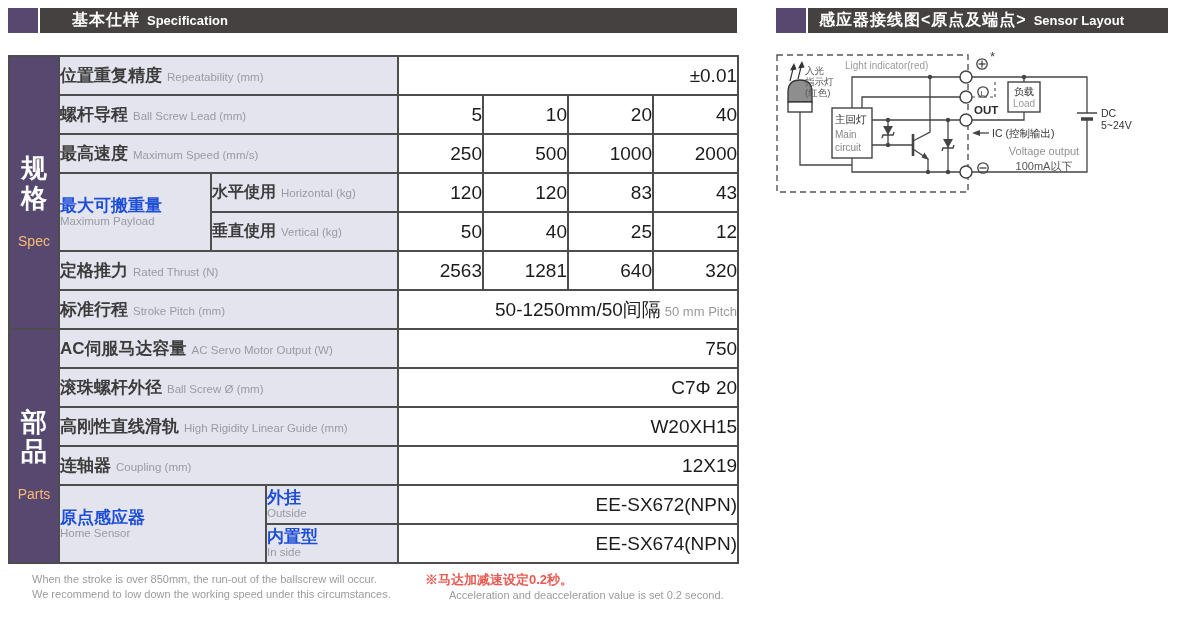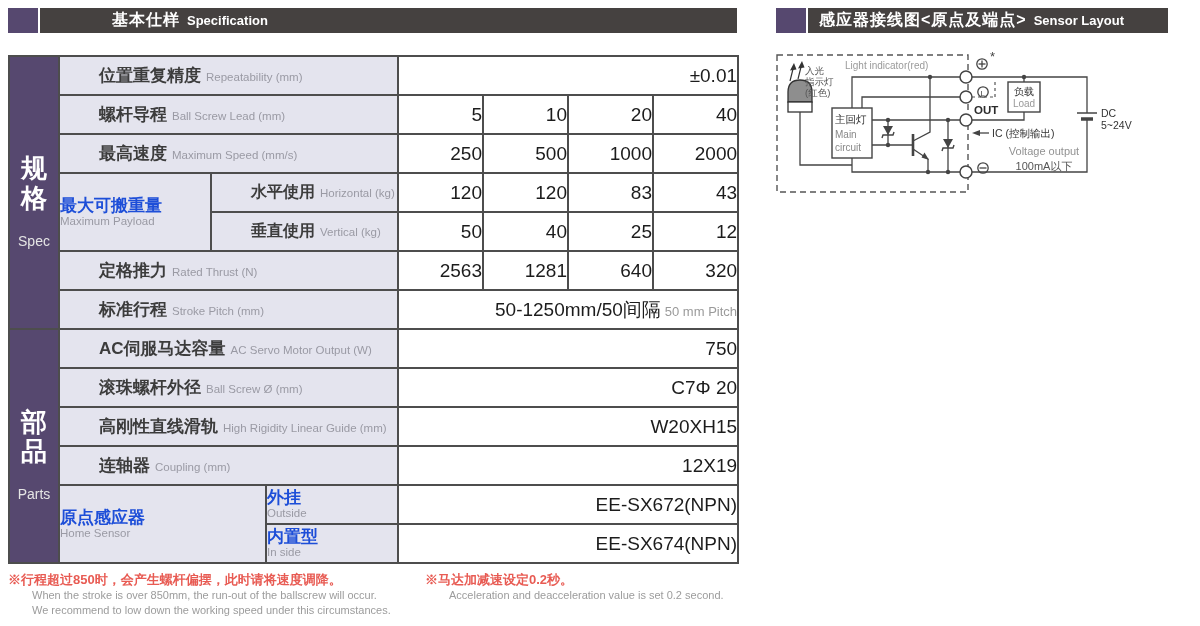--- a/index.html
+++ b/index.html
@@ -6,33 +6,33 @@
   .page{position:relative;width:1200px;height:626px;background:#fff;overflow:hidden;
         font-family:"Liberation Sans",sans-serif;}
   
   .hdr{position:absolute;top:8px;height:25px;}
   .hdr .sq{position:absolute;left:0;top:0;width:30px;height:25px;background:#56486f;}
   .hdr .bar{position:absolute;top:0;height:25px;background:#454140;color:#fff;
             display:flex;align-items:center;white-space:nowrap;}
   .hdr .zh{font-size:16px;font-weight:bold;letter-spacing:1px;}
   .hdr .en{font-size:13px;font-weight:bold;margin-left:7px;}
   #hdr-left{left:8px;width:729px;}
-  #hdr-left .bar{left:32px;width:697px;padding-left:72px;box-sizing:border-box;}
+  #hdr-left .bar{left:32px;width:697px;padding-left:32px;box-sizing:border-box;}
   #hdr-right{left:776px;width:420px;}
   #hdr-right .bar{left:32px;width:360px;padding-left:11px;box-sizing:border-box;}
   
   table.spec{position:absolute;left:8px;top:55px;width:729px;border-collapse:collapse;
              table-layout:fixed;}
   table.spec td{border:2px solid #4d4d4d;padding:0;}
   td.side{background:#56486f;color:#fff;text-align:center;vertical-align:middle;}
   .side-zh{width:30px;margin:18px auto;font-size:26px;font-weight:bold;line-height:1.12;
            word-break:break-all;}
-  .side-en{font-size:14px;color:#e5e5e5;margin-top:20px;}
+  .side-en{font-size:14px;color:#fdba74;margin-top:20px;}
   td.lbl{background:#e4e4ee;vertical-align:middle;padding-left:10px;}
-  td.lbl .zh{font-size:17px;font-weight:600;color:#3c3c3c;margin-left:39px;}
+  td.lbl .zh{font-size:17px;font-weight:600;color:#3c3c3c;}
   td.lbl .zh-sm{font-size:16px;}
   td.lbl .en{font-size:11.5px;color:#9a9aa4;margin-left:5px;}
   td.lbl .zh-line{font-size:17px;font-weight:600;color:#1d4ed8;line-height:18px;}
   td.lbl .en-line{font-size:11.5px;color:#9a9aa4;line-height:13px;}
   td.val{background:#fff;text-align:right;vertical-align:middle;font-size:19px;
          color:#1c1c1c;font-weight:500;margin-left:36px;}
   td.val .suffix{font-size:13px;color:#9a9a9a;font-weight:400;margin-left:4px;}
   tr.r{height:39px;}
   
   .notes{position:absolute;top:572px;}
@@ -187,21 +187,20 @@
       <td class="lbl">
         <div class="zh-line">内置型</div>
         <div class="en-line">In side</div>
       </td>
       <td class="val" colspan="4">EE-SX674(NPN)</td>
     </tr>
     </tbody>
   </table>
 
   <div class="notes" id="note-left">
-    <div class="note-zh">※行程超过850时，会产生螺杆偏摆，此时请将速度调降。</div>
     <div class="note-en">When the stroke is over 850mm, the run-out of the ballscrew will occur.</div>
     <div class="note-en">We recommend to low down the working speed under this circumstances.</div>
   </div>
   <div class="notes" id="note-right">
     <div class="note-zh">※马达加减速设定0.2秒。</div>
     <div class="note-en">Acceleration and deacceleration value is set 0.2 second.</div>
   </div>
 
   <div class="diagram">
     <svg width="380" height="160" viewBox="0 0 380 160">

